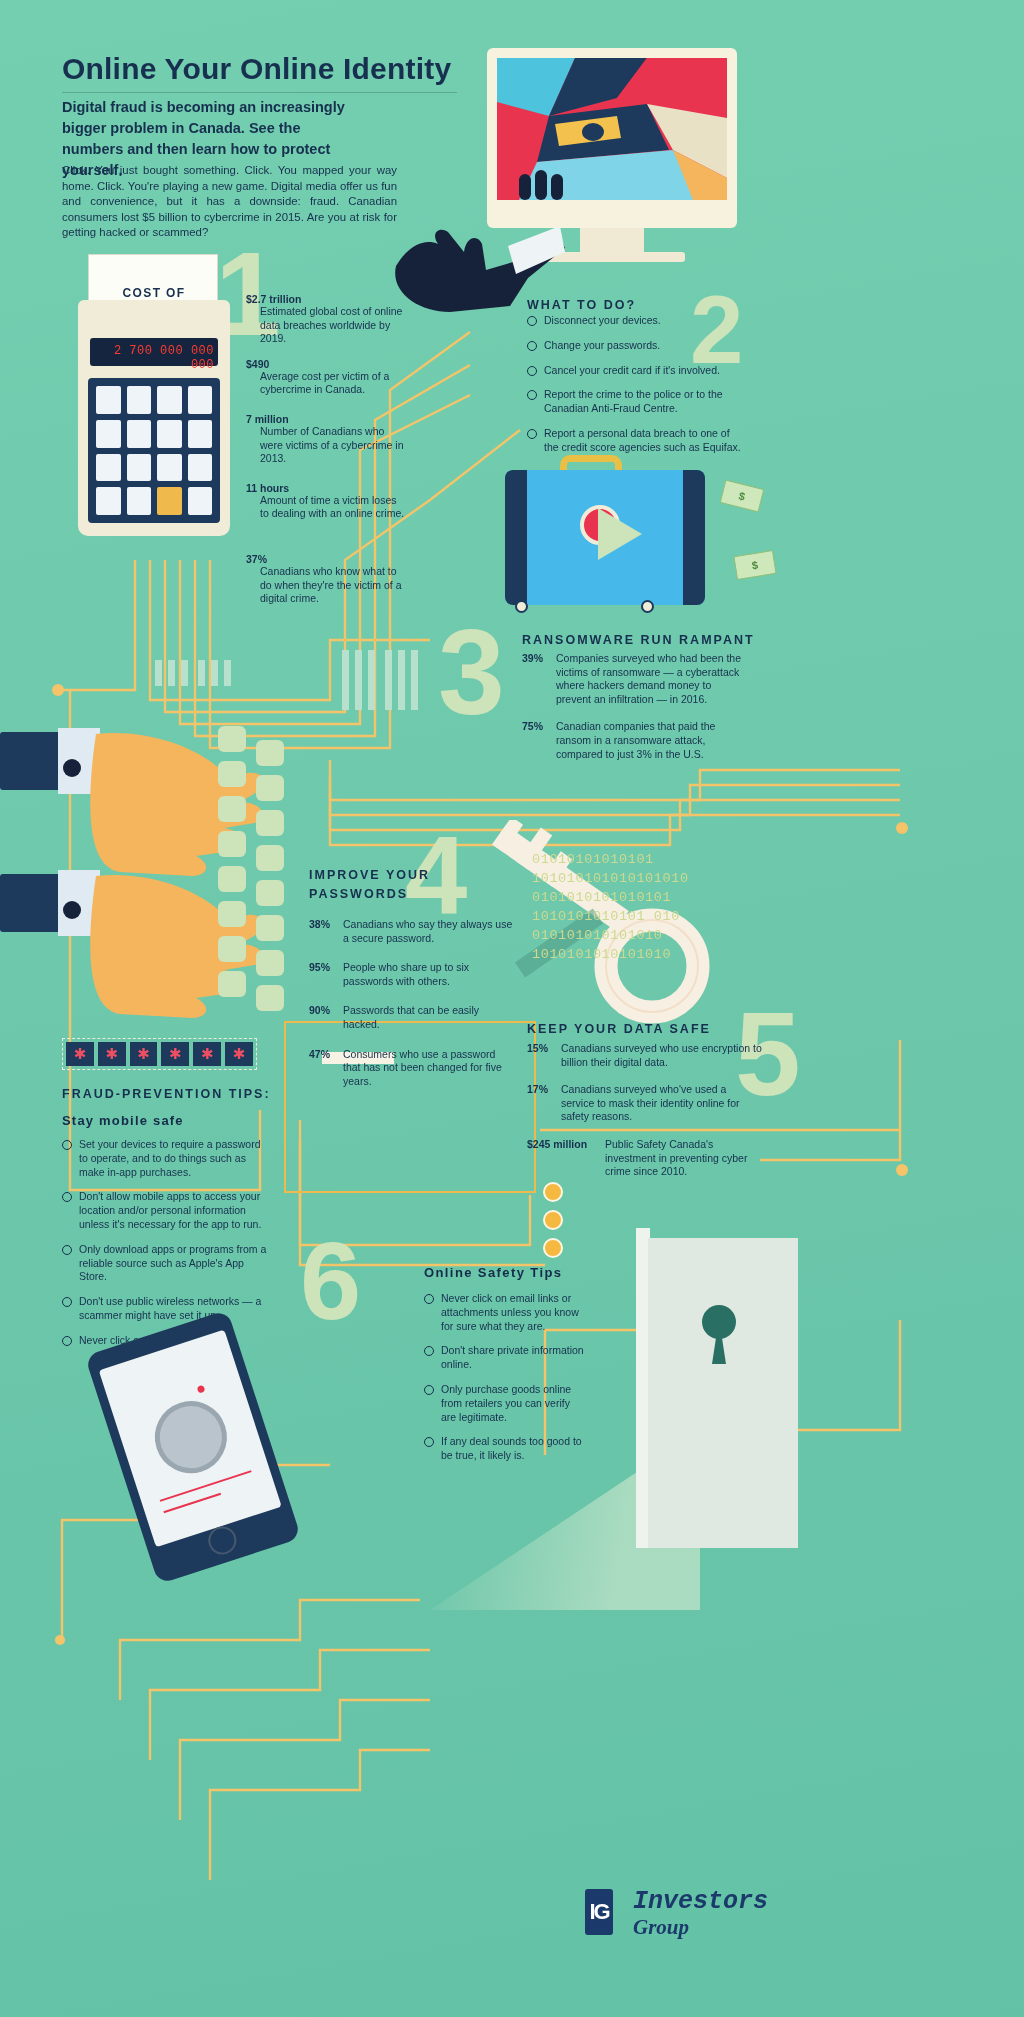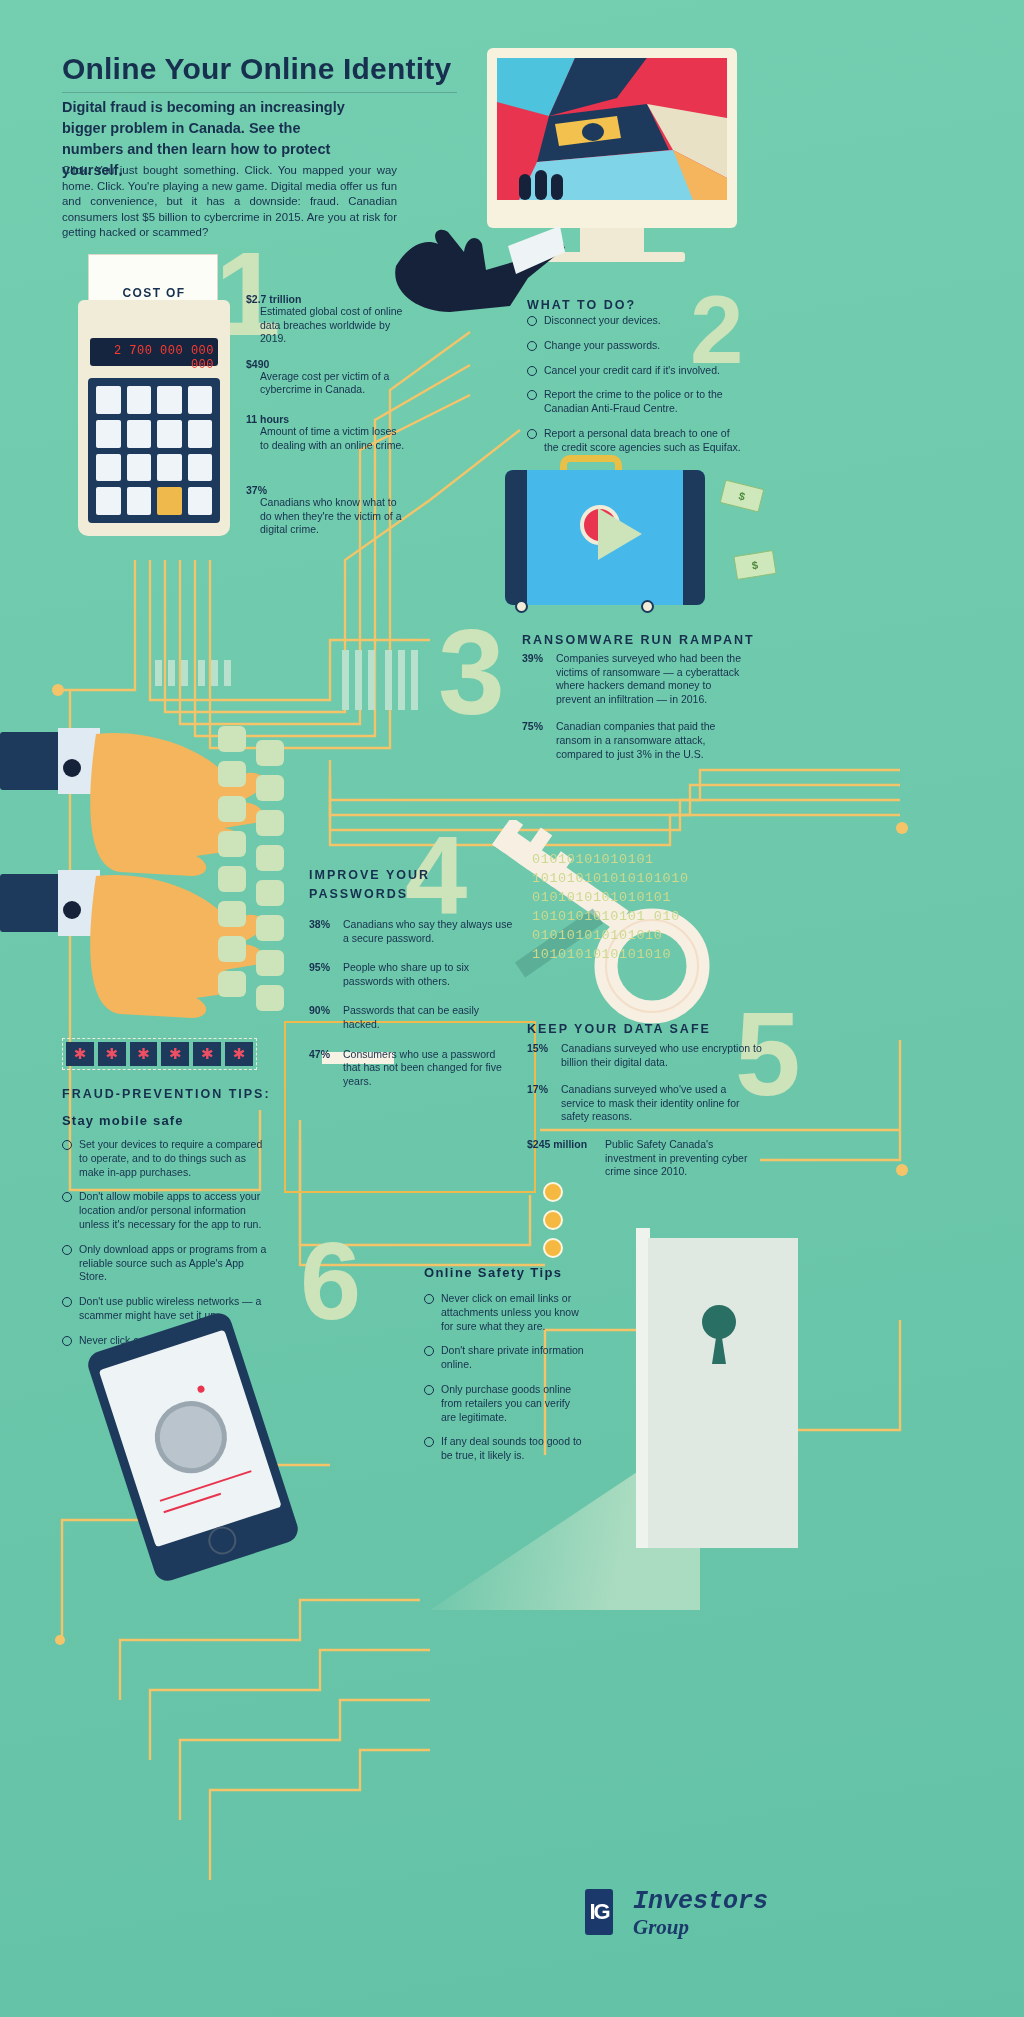--- a/index.html
+++ b/index.html
@@ -230,20 +230,24 @@
   <div class="abs" style="left:246px; top:293px; width:160px;">
     <div class="stat">
       <div class="num">$2.7 trillion</div>
       <div class="desc">Estimated global cost of online data breaches worldwide by 2019.</div>
     </div>
     <div class="stat" style="">
       <div class="num">$490</div>
       <div class="desc">Average cost per victim of a cybercrime in Canada.</div>
     </div>
     <div class="stat" style="margin-top:16px">
+      <div class="num">7 million</div>
+      <div class="desc">Number of Canadians who were victims of a cybercrime in 2013.</div>
+    </div>
+    <div class="stat" style="margin-top:16px">
       <div class="num">11 hours</div>
       <div class="desc">Amount of time a victim loses to dealing with an online crime.</div>
     </div>
     <div class="stat" style="margin-top:32px">
       <div class="num">37%</div>
       <div class="desc">Canadians who know what to do when they're the victim of a digital crime.</div>
     </div>
   </div>
 
   <div class="abs ghost" style="left:690px; top:282px; font-size:96px;">2</div>
@@ -391,21 +395,21 @@
     <div class="pwcell">✱</div>
     <div class="pwcell">✱</div>
     <div class="pwcell">✱</div>
     <div class="pwcell">✱</div>
     <div class="pwcell">✱</div>
   </div>
 
   <div class="abs sec-head" style="left:62px; top:1087px;">FRAUD-PREVENTION TIPS:</div>
   <div class="abs" style="left:62px; top:1113px; font-size:13px; font-weight:700; letter-spacing:1.2px;">Stay mobile safe</div>
   <ul class="abs bullets" style="left:62px; top:1138px; width:205px;">
-    <li>Set your devices to require a compared to operate, and to do things such as make in-app purchases.</li>
+    <li>Set your devices to require a password to operate, and to do things such as make in-app purchases.</li>
     <li>Don't allow mobile apps to access your location and/or personal information unless it's necessary for the app to run.</li>
     <li>Only download apps or programs from a reliable source such as Apple's App Store.</li>
     <li>Don't use public wireless networks — a scammer might have set it up.</li>
     <li>Never click on text message links.</li>
   </ul>
 
   <div class="abs lightbeam"></div>
   <div class="abs door-edge"></div>
   <div class="abs door"></div>
   <div class="abs khole-c"></div>

